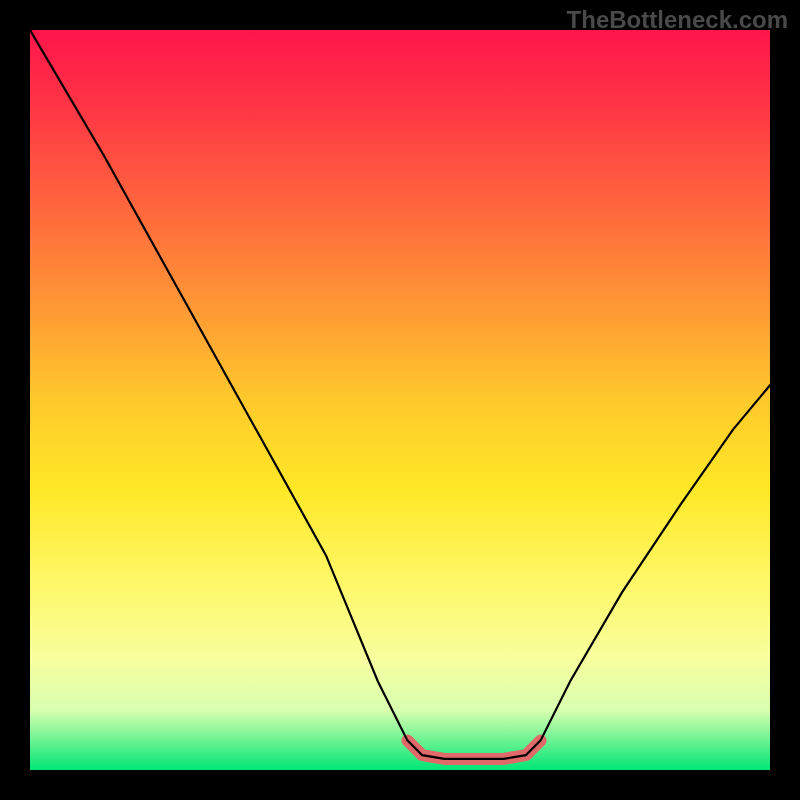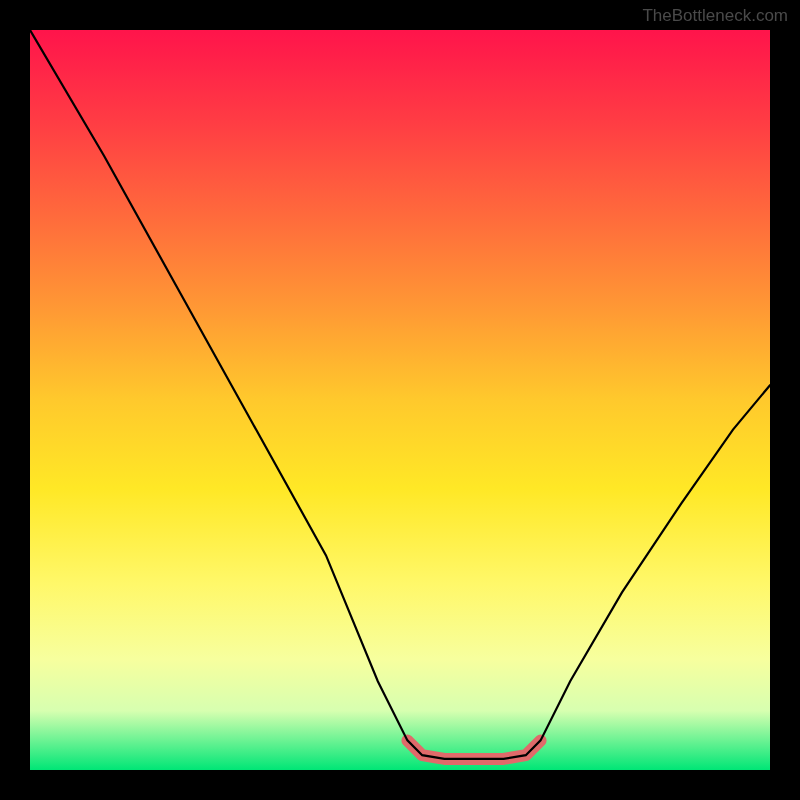--- a/index.html
+++ b/index.html
@@ -10,22 +10,22 @@
     background: #000;
     position: relative;
     overflow: hidden;
   }
   .watermark {
     position: absolute;
     top: 6px;
     right: 12px;
     color: #4a4a4a;
     font-family: Arial, Helvetica, sans-serif;
-    font-size: 17px;
-    font-weight: 400;
+    font-size: 24px;
+    font-weight: 700;
     z-index: 10;
   }
   .plot-area {
     position: absolute;
     left: 30px;
     top: 30px;
     width: 740px;
     height: 740px;
     overflow: hidden;
   }

